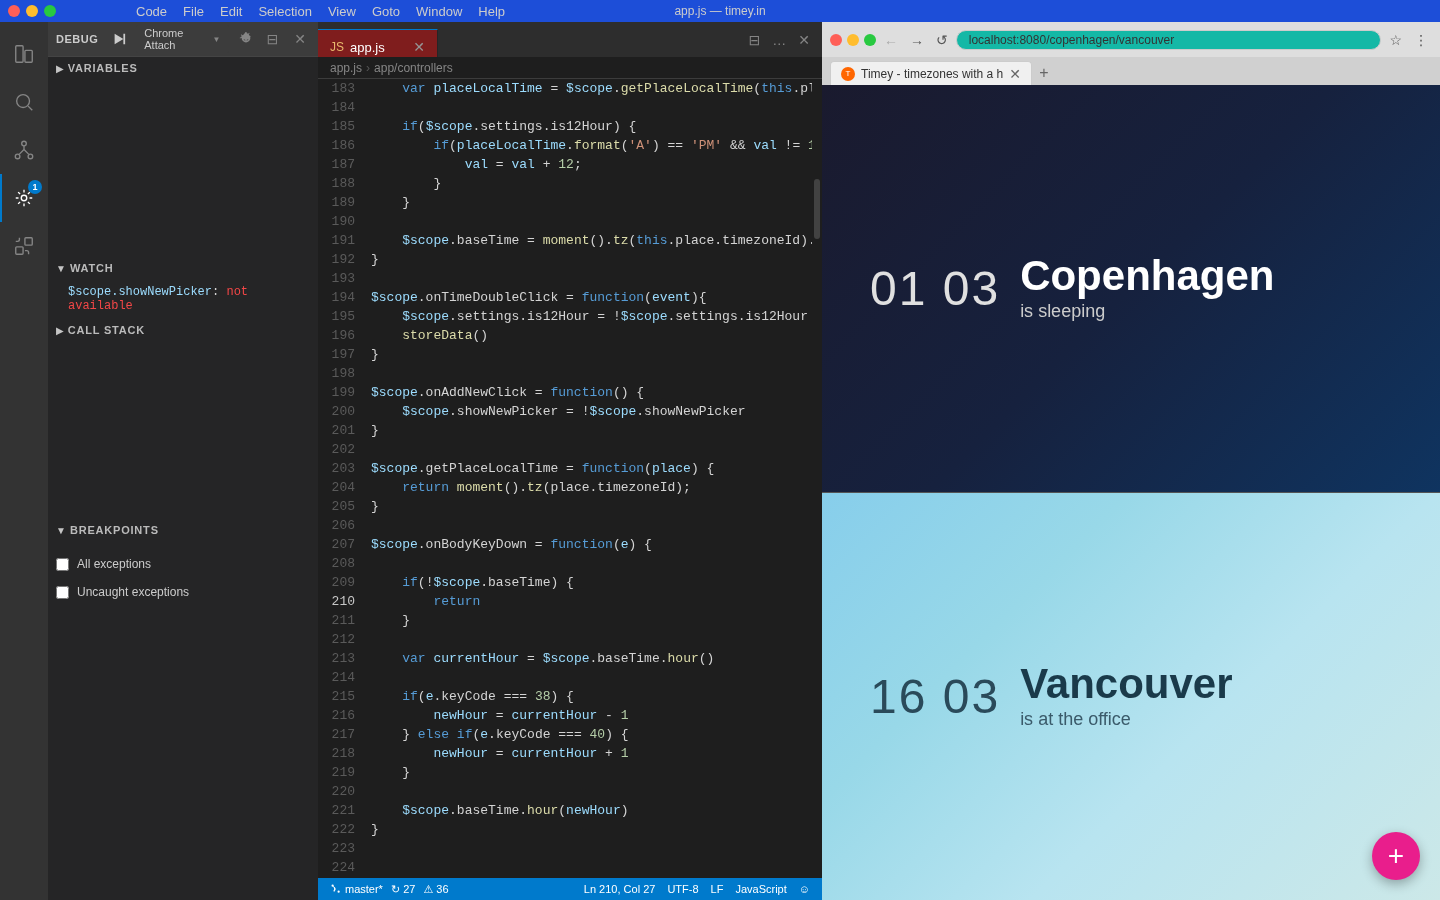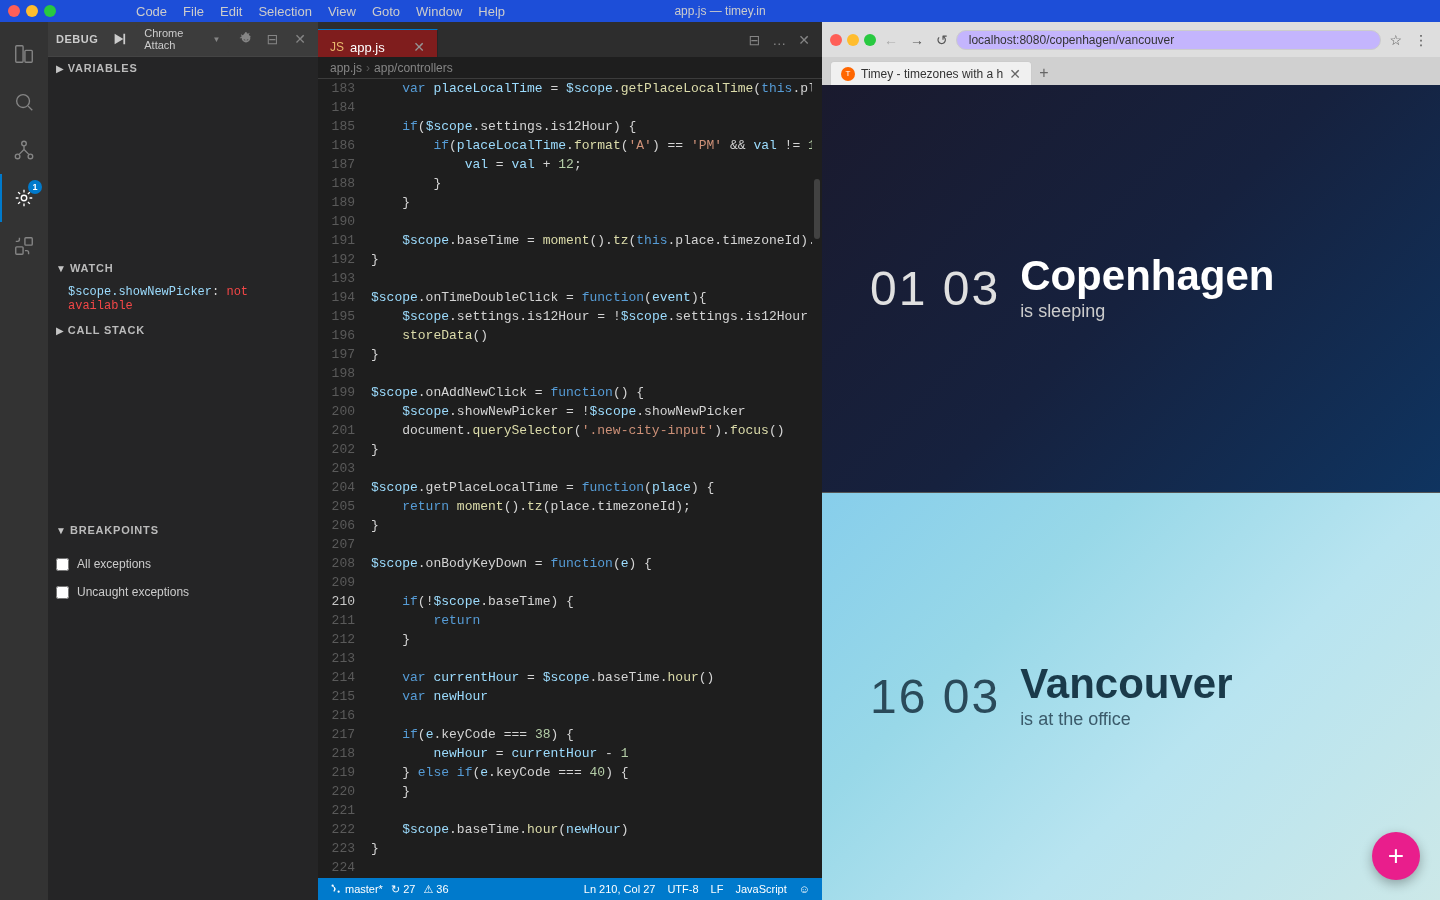--- a/index.html
+++ b/index.html
@@ -117,21 +117,21 @@
     .status-bar { height: 22px; background: #007acc; display: flex; align-items: center; padding: 0 8px; gap: 0; flex-shrink: 0; }
     .status-item { color: white; font-size: 11px; display: flex; align-items: center; gap: 3px; cursor: pointer; padding: 0 4px; }
     .status-right { margin-left: auto; display: flex; gap: 4px; }
 
     
     .browser-panel { width: 618px; background: #f0f0f0; display: flex; flex-direction: column; flex-shrink: 0; }
     .browser-chrome-bar { height: 35px; background: #dedede; display: flex; align-items: center; padding: 0 8px; gap: 4px; flex-shrink: 0; }
     .browser-traffic { display: flex; gap: 5px; }
     .browser-nav-btn { background: none; border: none; color: #555; cursor: pointer; font-size: 14px; padding: 2px 4px; }
     .browser-nav-btn.disabled { color: #aaa; cursor: default; }
-    .browser-address { flex: 1; height: 20px; background: #c4b5fd; border: 1px solid #ccc; border-radius: 12px; padding: 0 12px; font-size: 12px; color: #333; display: flex; align-items: center; }
+    .browser-address { flex: 1; height: 20px; background: #14b8a6; border: 1px solid #ccc; border-radius: 12px; padding: 0 12px; font-size: 12px; color: #333; display: flex; align-items: center; }
     .browser-action-btn { background: none; border: none; color: #555; cursor: pointer; font-size: 14px; padding: 2px 4px; }
 
     
     .browser-tabs { height: 28px; background: #d0d0d0; display: flex; align-items: flex-end; padding: 0 8px; gap: 0; flex-shrink: 0; }
     .browser-tab { height: 24px; background: #f0f0f0; border: 1px solid #ccc; border-bottom: none; border-radius: 4px 4px 0 0; padding: 0 10px; display: flex; align-items: center; gap: 6px; font-size: 12px; color: #333; cursor: pointer; min-width: 160px; }
     .browser-tab-icon { width: 14px; height: 14px; background: #ff6600; border-radius: 50%; flex-shrink: 0; font-size: 8px; color: white; display: flex; align-items: center; justify-content: center; }
     .browser-tab-close { margin-left: auto; color: #666; font-size: 14px; cursor: pointer; }
     .browser-new-tab { width: 24px; height: 24px; background: none; border: none; color: #666; cursor: pointer; font-size: 16px; display: flex; align-items: center; justify-content: center; }
 
     
@@ -367,39 +367,38 @@
         <div class="code-line">    <span class="var">$scope</span>.baseTime <span class="op">=</span> <span class="fn">moment</span>().<span class="fn">tz</span>(<span class="kw">this</span>.place.timezoneId).(va</div>
         <div class="code-line">}</div>
         <div class="code-line">&nbsp;</div>
         <div class="code-line"><span class="var">$scope</span>.onTimeDoubleClick <span class="op">=</span> <span class="kw">function</span>(<span class="var">event</span>){</div>
         <div class="code-line">    <span class="var">$scope</span>.settings.is12Hour <span class="op">=</span> <span class="op">!</span><span class="var">$scope</span>.settings.is12Hour</div>
         <div class="code-line">    <span class="fn">storeData</span>()</div>
         <div class="code-line">}</div>
         <div class="code-line">&nbsp;</div>
         <div class="code-line"><span class="var">$scope</span>.onAddNewClick <span class="op">=</span> <span class="kw">function</span>() {</div>
         <div class="code-line">    <span class="var">$scope</span>.showNewPicker <span class="op">=</span> <span class="op">!</span><span class="var">$scope</span>.showNewPicker</div>
-        <div class="code-line">    document.<span class="fn">querySelector</span>(<span class="str">'.new-city-input'</span>).<span class="fn">focus</span>()</div>
         <div class="code-line">}</div>
         <div class="code-line">&nbsp;</div>
         <div class="code-line"><span class="var">$scope</span>.getPlaceLocalTime <span class="op">=</span> <span class="kw">function</span>(<span class="var">place</span>) {</div>
         <div class="code-line">    <span class="kw">return</span> <span class="fn">moment</span>().<span class="fn">tz</span>(place.timezoneId);</div>
         <div class="code-line">}</div>
         <div class="code-line">&nbsp;</div>
         <div class="code-line"><span class="var">$scope</span>.onBodyKeyDown <span class="op">=</span> <span class="kw">function</span>(<span class="var">e</span>) {</div>
         <div class="code-line">&nbsp;</div>
         <div class="code-line">    <span class="kw">if</span>(<span class="op">!</span><span class="var">$scope</span>.baseTime) {</div>
         <div class="code-line">        <span class="kw">return</span></div>
         <div class="code-line">    }</div>
         <div class="code-line">&nbsp;</div>
         <div class="code-line">    <span class="kw">var</span> <span class="var">currentHour</span> <span class="op">=</span> <span class="var">$scope</span>.baseTime.<span class="fn">hour</span>()</div>
-        <div class="code-line">    <span class="kw">var</span> <span class="var">newHour</span></div>
         <div class="code-line">&nbsp;</div>
         <div class="code-line">    <span class="kw">if</span>(<span class="var">e</span>.keyCode <span class="op">===</span> <span class="num">38</span>) {</div>
         <div class="code-line">        <span class="var">newHour</span> <span class="op">=</span> <span class="var">currentHour</span> <span class="op">-</span> <span class="num">1</span></div>
         <div class="code-line">    } <span class="kw">else</span> <span class="kw">if</span>(<span class="var">e</span>.keyCode <span class="op">===</span> <span class="num">40</span>) {</div>
+        <div class="code-line">        <span class="var">newHour</span> <span class="op">=</span> <span class="var">currentHour</span> <span class="op">+</span> <span class="num">1</span></div>
         <div class="code-line">    }</div>
         <div class="code-line">&nbsp;</div>
         <div class="code-line">    <span class="var">$scope</span>.baseTime.<span class="fn">hour</span>(<span class="var">newHour</span>)</div>
         <div class="code-line">}</div>
         <div class="code-line">&nbsp;</div>
 
       </div>
 
       <div class="editor-scrollbar">
         <div class="scrollbar-thumb"></div>

